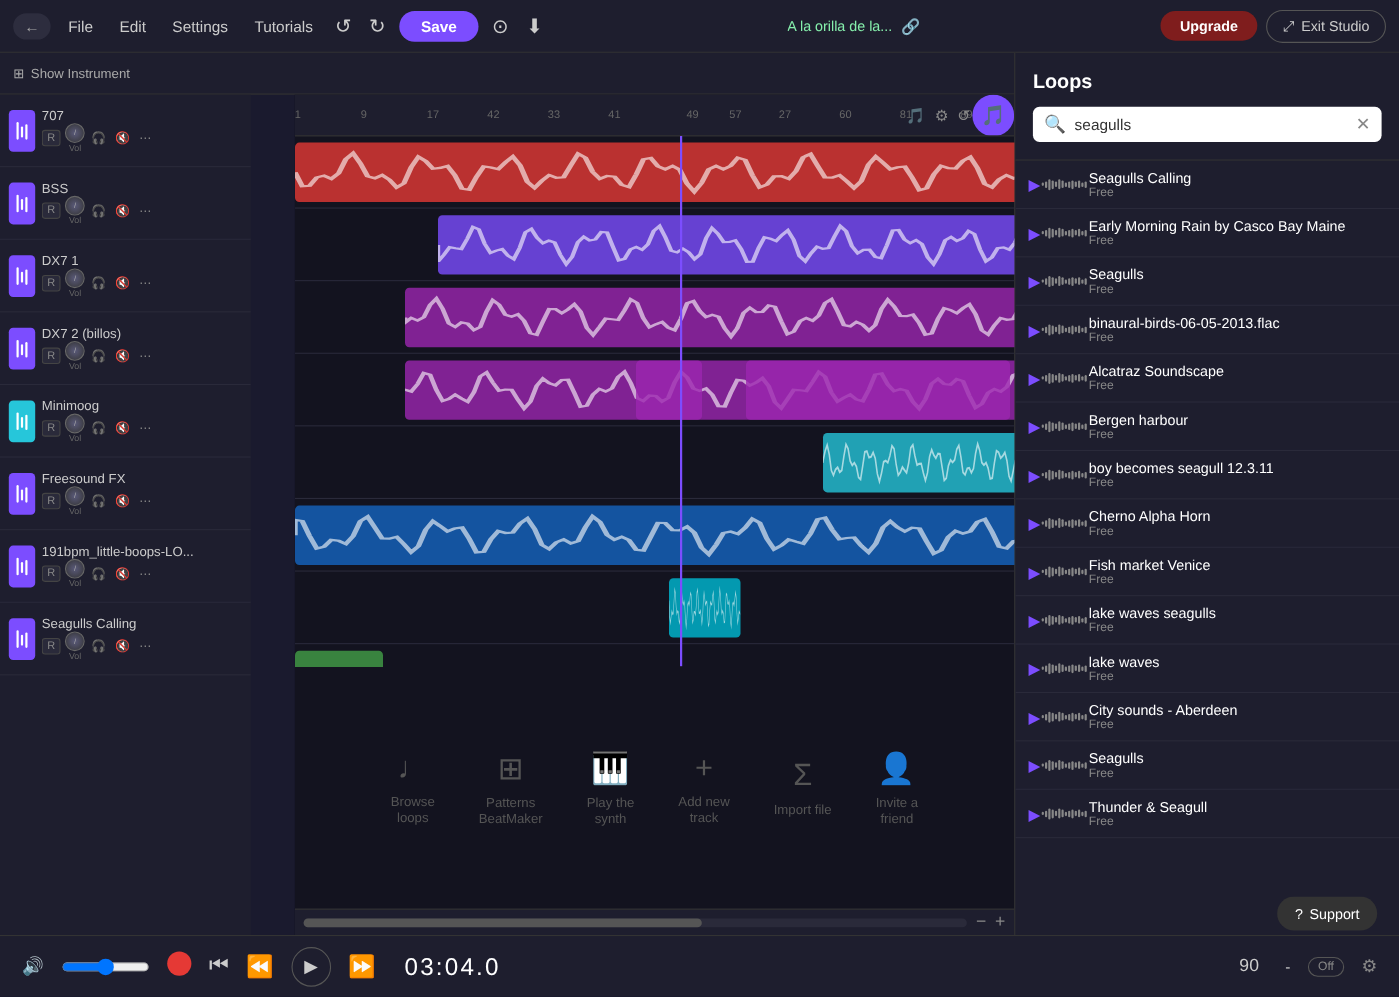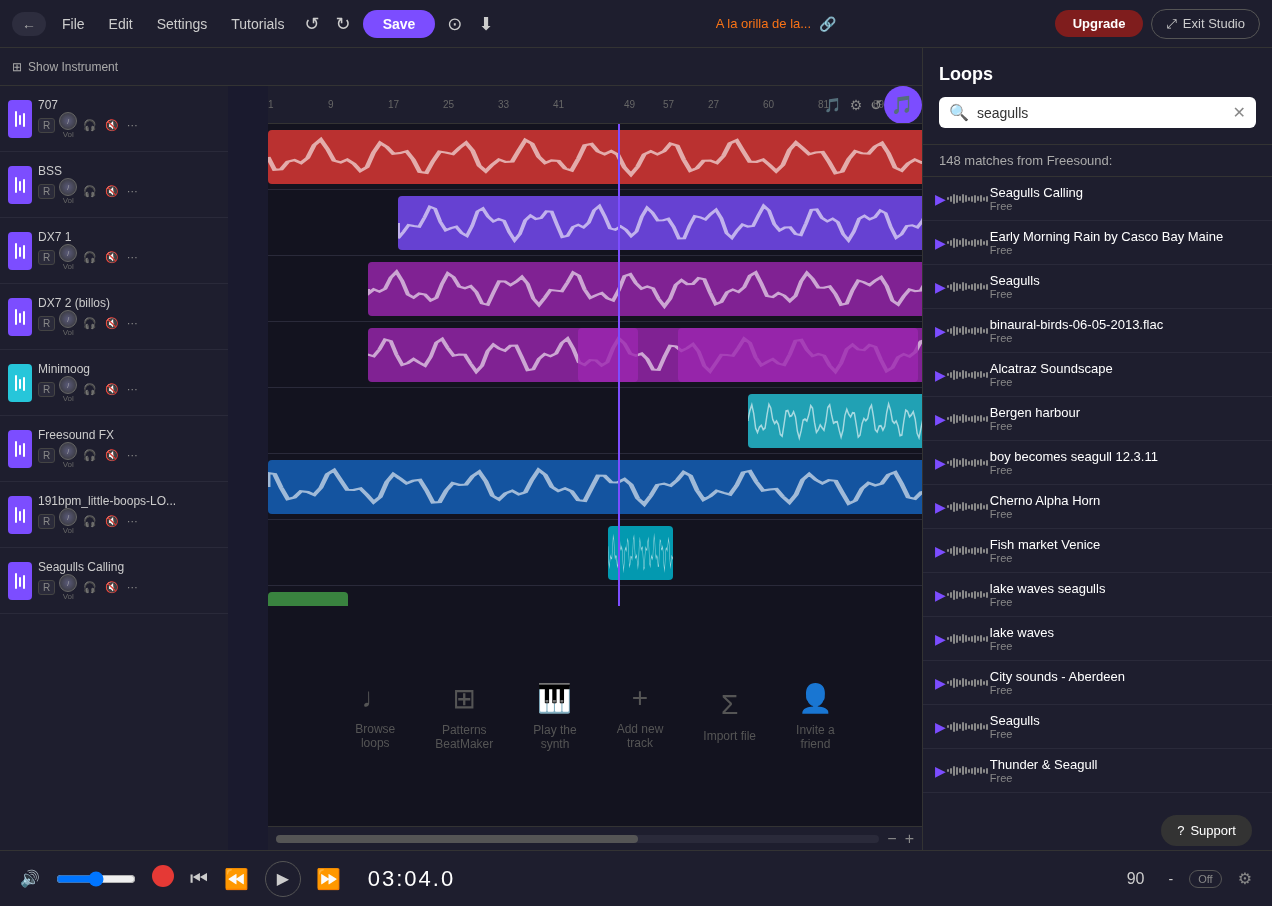--- a/index.html
+++ b/index.html
@@ -5,21 +5,21 @@
     * { box-sizing: border-box; margin: 0; padding: 0; }
     body { font-family: -apple-system, BlinkMacSystemFont, 'Segoe UI', sans-serif; background: #1a1a2e; color: #fff; width: 1272px; height: 906px; overflow: hidden; display: flex; flex-direction: column; }
 
     
     .top-nav { display: flex; align-items: center; background: #1e1e2e; height: 48px; padding: 0 12px; gap: 8px; border-bottom: 1px solid #333; flex-shrink: 0; }
     .nav-back-btn { background: #2d2d3e; border: none; color: #aaa; border-radius: 16px; padding: 4px 10px; cursor: pointer; font-size: 14px; }
     .nav-spacer { flex: 1; }
     .nav-menu-item { background: none; border: none; color: #ccc; font-size: 14px; cursor: pointer; padding: 0 8px; }
     .nav-icon-btn { background: none; border: none; color: #ccc; cursor: pointer; font-size: 18px; padding: 0 4px; }
     .nav-save-btn { background: #7c4dff; border: none; color: #fff; border-radius: 20px; padding: 6px 20px; font-size: 14px; cursor: pointer; font-weight: 600; }
-    .nav-title { color: #f97316; font-size: 13px; max-width: 130px; overflow: hidden; text-overflow: ellipsis; white-space: nowrap; }
+    .nav-title { color: #86efac; font-size: 13px; max-width: 130px; overflow: hidden; text-overflow: ellipsis; white-space: nowrap; }
     .nav-link-icon { color: #aaa; font-size: 14px; }
     .upgrade-btn { background: #7f1d1d; border: none; color: #fff; border-radius: 20px; padding: 6px 18px; font-size: 13px; cursor: pointer; font-weight: 600; }
     .exit-btn { background: none; border: 1px solid #555; color: #ccc; border-radius: 20px; padding: 6px 14px; font-size: 13px; cursor: pointer; display: flex; align-items: center; gap: 6px; }
 
     
     .main-area { display: flex; flex: 1; overflow: hidden; }
 
     
     .tracks-panel { display: flex; flex-direction: column; flex: 1; overflow: hidden; }
 
@@ -337,21 +337,21 @@
           </div>
         </div>
 
       <div class="timeline-area">
 
         <div class="timeline-ruler">
           <div class="ruler-inner" id="ruler-container">
           <span class="ruler-mark" style="left: 0px;">1</span>
               <span class="ruler-mark" style="left: 60px;">9</span>
               <span class="ruler-mark" style="left: 120px;">17</span>
-              <span class="ruler-mark" style="left: 175px;">25</span>
+              <span class="ruler-mark" style="left: 175px;">42</span>
               <span class="ruler-mark" style="left: 230px;">33</span>
               <span class="ruler-mark" style="left: 285px;">41</span>
               <span class="ruler-mark" style="left: 356px;">49</span>
               <span class="ruler-mark" style="left: 395px;">57</span>
               <span class="ruler-mark" style="left: 440px;">27</span>
               <span class="ruler-mark" style="left: 495px;">60</span>
               <span class="ruler-mark" style="left: 550px;">81</span>
               <span class="ruler-mark" style="left: 605px;">89</span>
             </div>
 
@@ -468,21 +468,20 @@
 
   <div class="loops-panel">
     <div class="loops-header">
       <div class="loops-title">Loops</div>
       <div class="loops-search">
         <span style="color: #888;">🔍</span>
         <input type="text" style="border: none; outline: none; font-size: 14px; color: rgb(51, 51, 51); background: transparent; flex: 1 1 0%;" value="seagulls">
         <button class="loops-search-clear">✕</button>
       </div>
     </div>
-    <div class="loops-count">148 matches from Freesound:</div>
     <div class="loops-list" id="loops-list-container">
 
     <div class="loop-item">
     <button class="loop-play-btn">▶</button>
     <div class="loop-wave-icon">
       <div class="loop-wave-bars">
         <div class="loop-wave-bar" style="height:3px"></div>
               <div class="loop-wave-bar" style="height:6px"></div>
               <div class="loop-wave-bar" style="height:10px"></div>
               <div class="loop-wave-bar" style="height:8px"></div>

